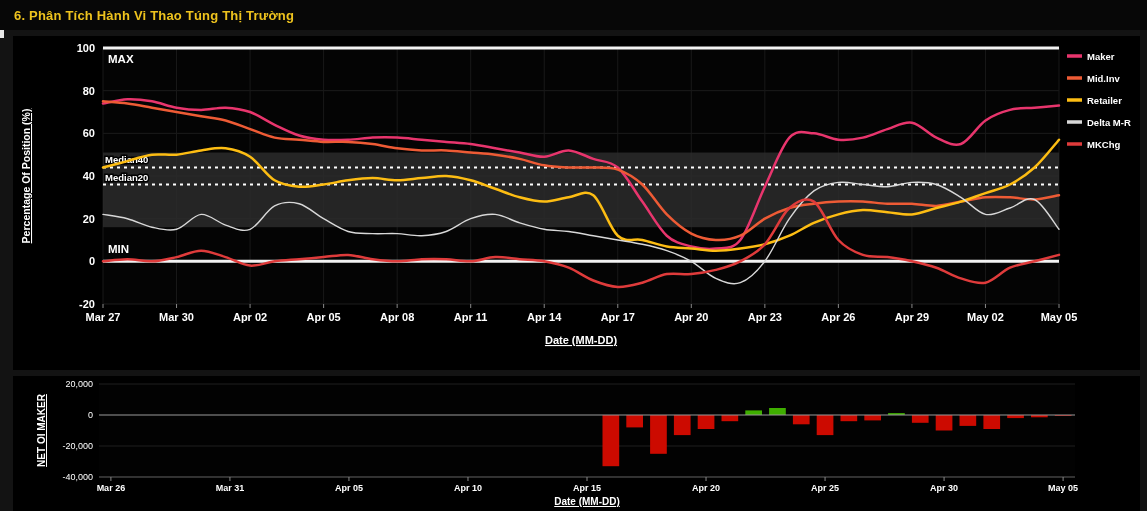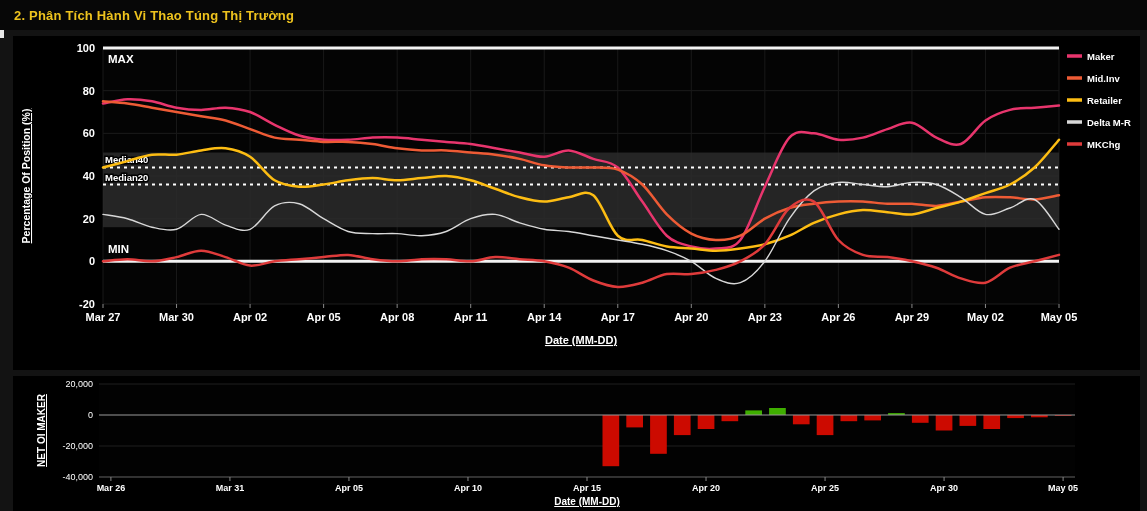--- a/index.html
+++ b/index.html
@@ -13,21 +13,21 @@
   #bottom-panel{left:13px;top:376px;width:1127px;height:162px;}
   svg{display:block;}
   svg text{font-family:"Liberation Sans",sans-serif;fill:#ffffff;}
 </style>
 </head>
 <body>
 
 <div class="edge-strip"></div>
 
 <div class="titlebar">
-  <span>2. Phân Tích Hành Vi Thao Túng Thị Trường</span>
+  <span>6. Phân Tích Hành Vi Thao Túng Thị Trường</span>
 </div>
 
 <div id="main-panel" class="panel">
   <svg id="chart-main" width="1127" height="334">
       <rect x="90" y="12" width="956" height="256" fill="#040404"></rect>
       <g>
         <line x1="90" y1="12" x2="1046" y2="12" stroke="#1c1c1c"></line>
         <line x1="90" y1="54.666666666666664" x2="1046" y2="54.666666666666664" stroke="#1c1c1c"></line>
         <line x1="90" y1="97.33333333333333" x2="1046" y2="97.33333333333333" stroke="#1c1c1c"></line>
         <line x1="90" y1="140" x2="1046" y2="140" stroke="#1c1c1c"></line>

